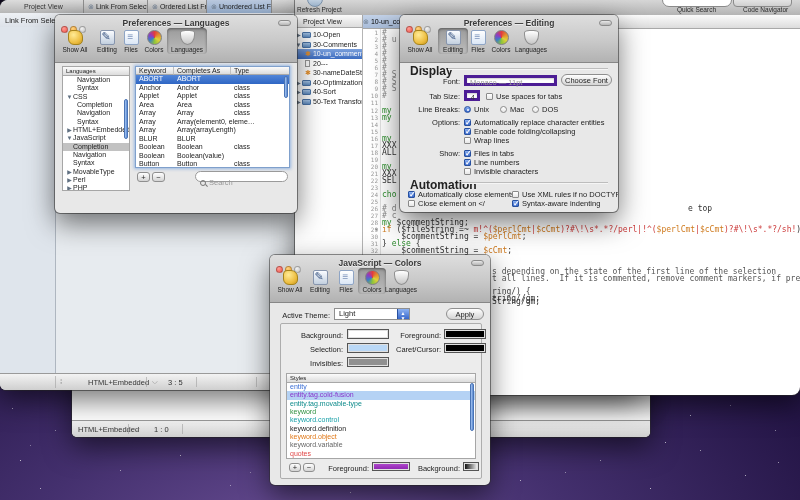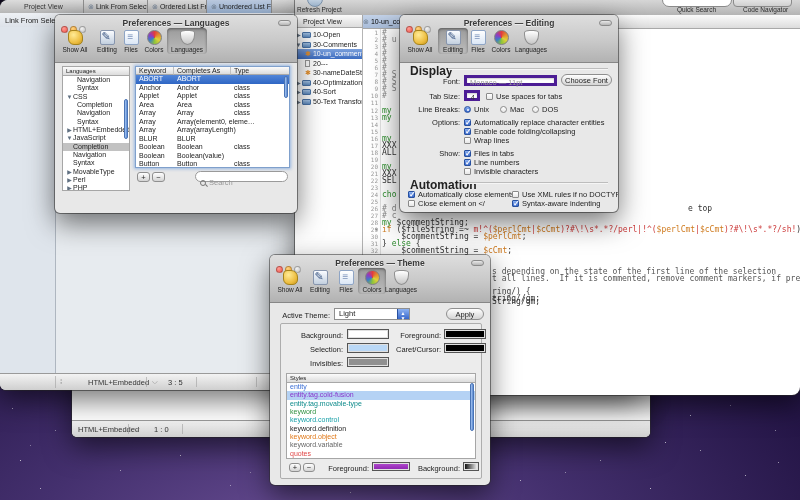--- a/index.html
+++ b/index.html
@@ -394,21 +394,21 @@
   <div class="hr" style="left:62px;top:167px;right:10px;"></div>
   <div class="erow" style="left:8px;top:175px;"><span class="cb on"></span><span>Automatically close elements</span></div>
   <div class="erow" style="left:112px;top:175px;"><span class="cb"></span><span>Use XML rules if no DOCTYPE</span></div>
   <div class="erow" style="left:8px;top:184px;"><span class="cb"></span><span>Close element on &lt;/</span></div>
   <div class="erow" style="left:112px;top:184px;"><span class="cb on"></span><span>Syntax-aware indenting</span></div>
 </div>
 
 <div class="win" style="left:270px;top:255px;width:220px;height:230px;">
   <div class="chrome" style="height:47px;">
     <div class="lights"><i class="l-red"></i><i class="l-yel"></i><i class="l-gry"></i></div>
-    <div class="wtitle">Preferences — Theme</div>
+    <div class="wtitle">JavaScript — Colors</div>
     <span class="capsule"></span>
     <div class="titem" style="left:6px;width:28px;">
         <div class="ticon ic-showall"></div>
         <div>Show All</div>
       </div>
     <div class="titem" style="left:38px;width:24px;">
         <div class="ticon ic-edit"></div>
         <div>Editing</div>
       </div>
     <div class="titem" style="left:66px;width:20px;">

